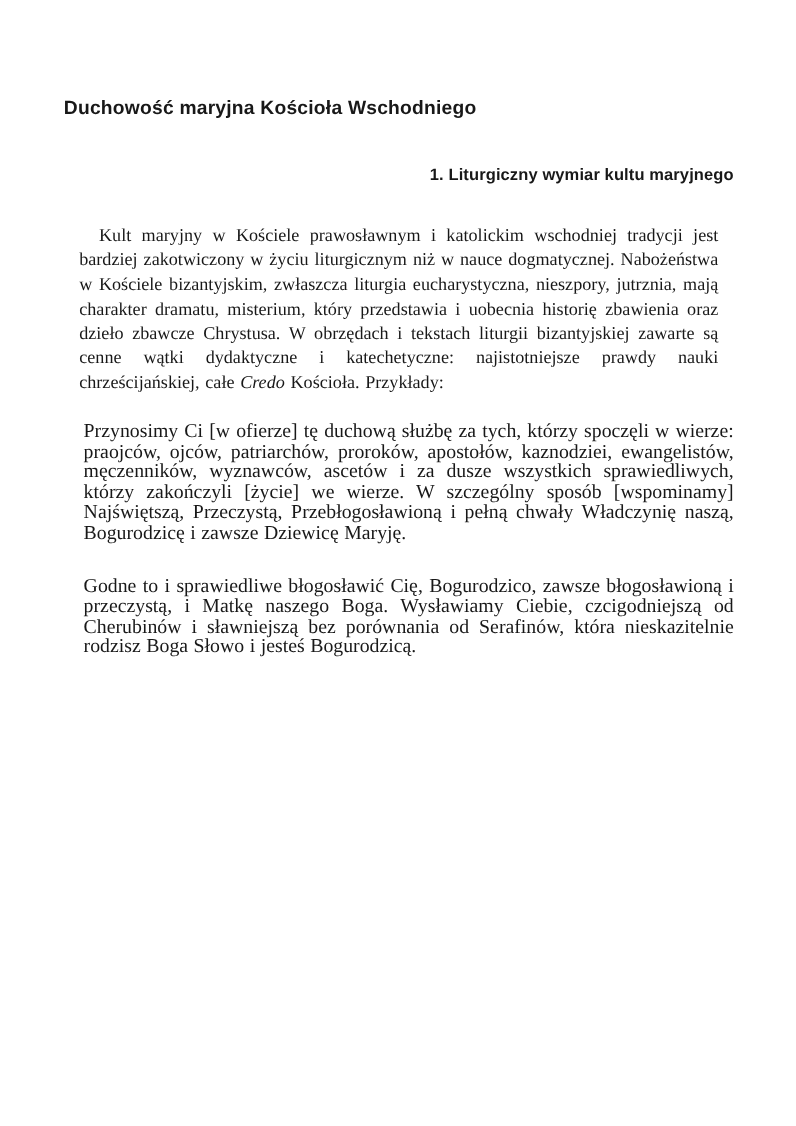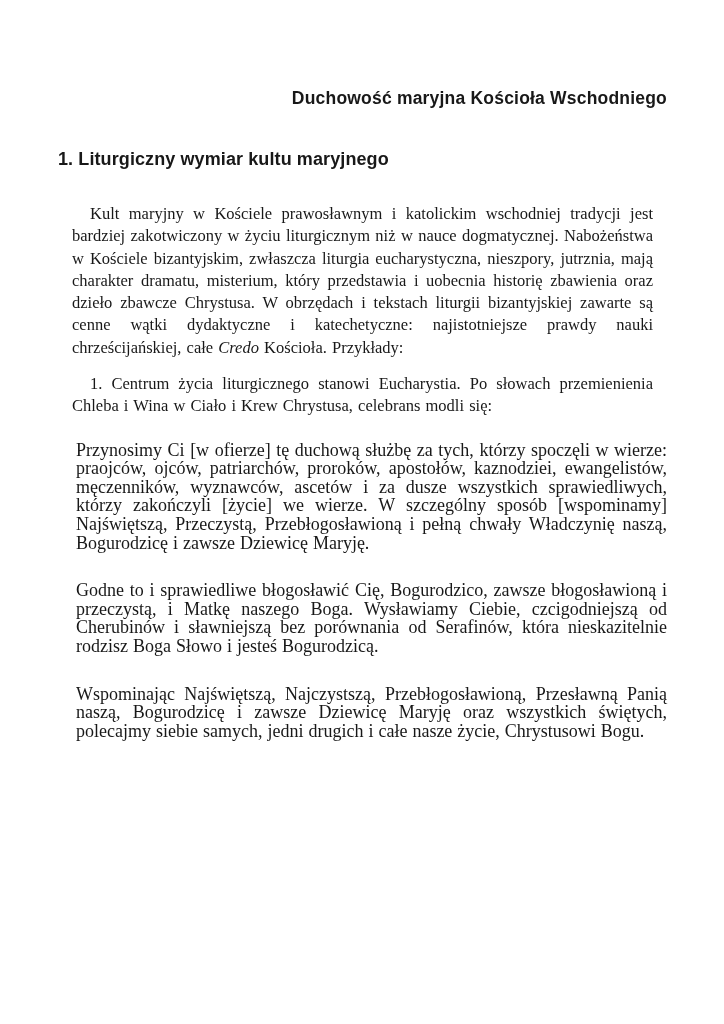--- a/index.html
+++ b/index.html
@@ -22,30 +22,30 @@
     color: var(--text_color, #181818);
     font-family: "Liberation Serif", serif;
     padding: 88px 57px 0 58px;
     overflow: hidden;
   }
   .doc-title {
     font-family: "Liberation Sans", sans-serif;
     font-size: 17.5px;
     line-height: 20px;
     font-weight: 700;
-    text-align: right;
+    text-align: left;
     letter-spacing: 0.2px;
     margin: 0 0 43px 0;
   }
   .section-heading {
     font-family: "Liberation Sans", sans-serif;
-    font-size: 18px;
+    font-size: 15px;
     line-height: 17px;
     font-weight: 700;
-    text-align: left;
+    text-align: right;
     letter-spacing: 0.1px;
     margin: 0 0 35px 0;
   }
   .body-par {
     font-size: 16.5px;
     line-height: 22.3px;
     text-align: justify;
     text-indent: 18px;
     margin: 14px;
     word-spacing: 1px;
@@ -64,24 +64,22 @@
 <body>
 
 <div class="page">
 
   <h1 class="doc-title">Duchowość maryjna Kościoła Wschodniego</h1>
 
   <h2 class="section-heading">1. Liturgiczny wymiar kultu maryjnego</h2>
 
   <p class="body-par"><span>Kult maryjny w Kościele prawosławnym i katolickim wschodniej tradycji jest bardziej zakotwiczony w życiu liturgicznym niż w nauce dogmatycznej. Nabo­żeństwa w Kościele bizantyjskim, zwłaszcza liturgia eucharystyczna, nieszpory, jutrznia, mają charakter dramatu, misterium, który przedstawia i uobecnia histo­rię zbawienia oraz dzieło zbawcze Chrystusa. W obrzędach i tekstach liturgii bi­zantyjskiej zawarte są cenne wątki dydaktyczne i katechetyczne: najistotniejsze prawdy nauki chrześcijańskiej, całe </span><em>Credo</em><span> Kościoła. Przykłady:</span></p>
 
-  <p class="body-par">1. Centrum życia liturgicznego stanowi Eucharystia. Po słowach przemienienia Chleba i Wina w Ciało i Krew Chrystusa, celebrans modli się:</p>
 
   <blockquote class="quote">Przynosimy Ci [w ofierze] tę duchową służbę za tych, którzy spoczęli w wierze: praojców, ojców, patriarchów, proroków, apostołów, kaznodziei, ewangelistów, męczenników, wy­znawców, ascetów i za dusze wszystkich sprawiedliwych, którzy zakończyli [życie] we wierze. W szczególny sposób [wspominamy] Najświętszą, Przeczystą, Przebłogosławioną i pełną chwały Władczynię naszą, Bogurodzicę i zawsze Dziewicę Maryję.</blockquote>
 
 
   <blockquote class="quote">Godne to i sprawiedliwe błogosławić Cię, Bogurodzico, zawsze błogosławioną i przeczy­stą, i Matkę naszego Boga. Wysławiamy Ciebie, czcigodniejszą od Cherubinów i sławniej­szą bez porównania od Serafinów, która nieskazitelnie rodzisz Boga Słowo i jesteś Bogu­rodzicą.</blockquote>
 
 
 
-  <blockquote class="quote">Wspominając Najświętszą, Najczystszą, Przebłogosławioną, Przesławną Panią naszą, Bo­gurodzicę i zawsze Dziewicę Maryję oraz wszystkich świętych, polecajmy siebie samych, jedni drugich i całe nasze życie, Chrystusowi Bogu.</blockquote>
 
 </div>
 
 </body></html>

